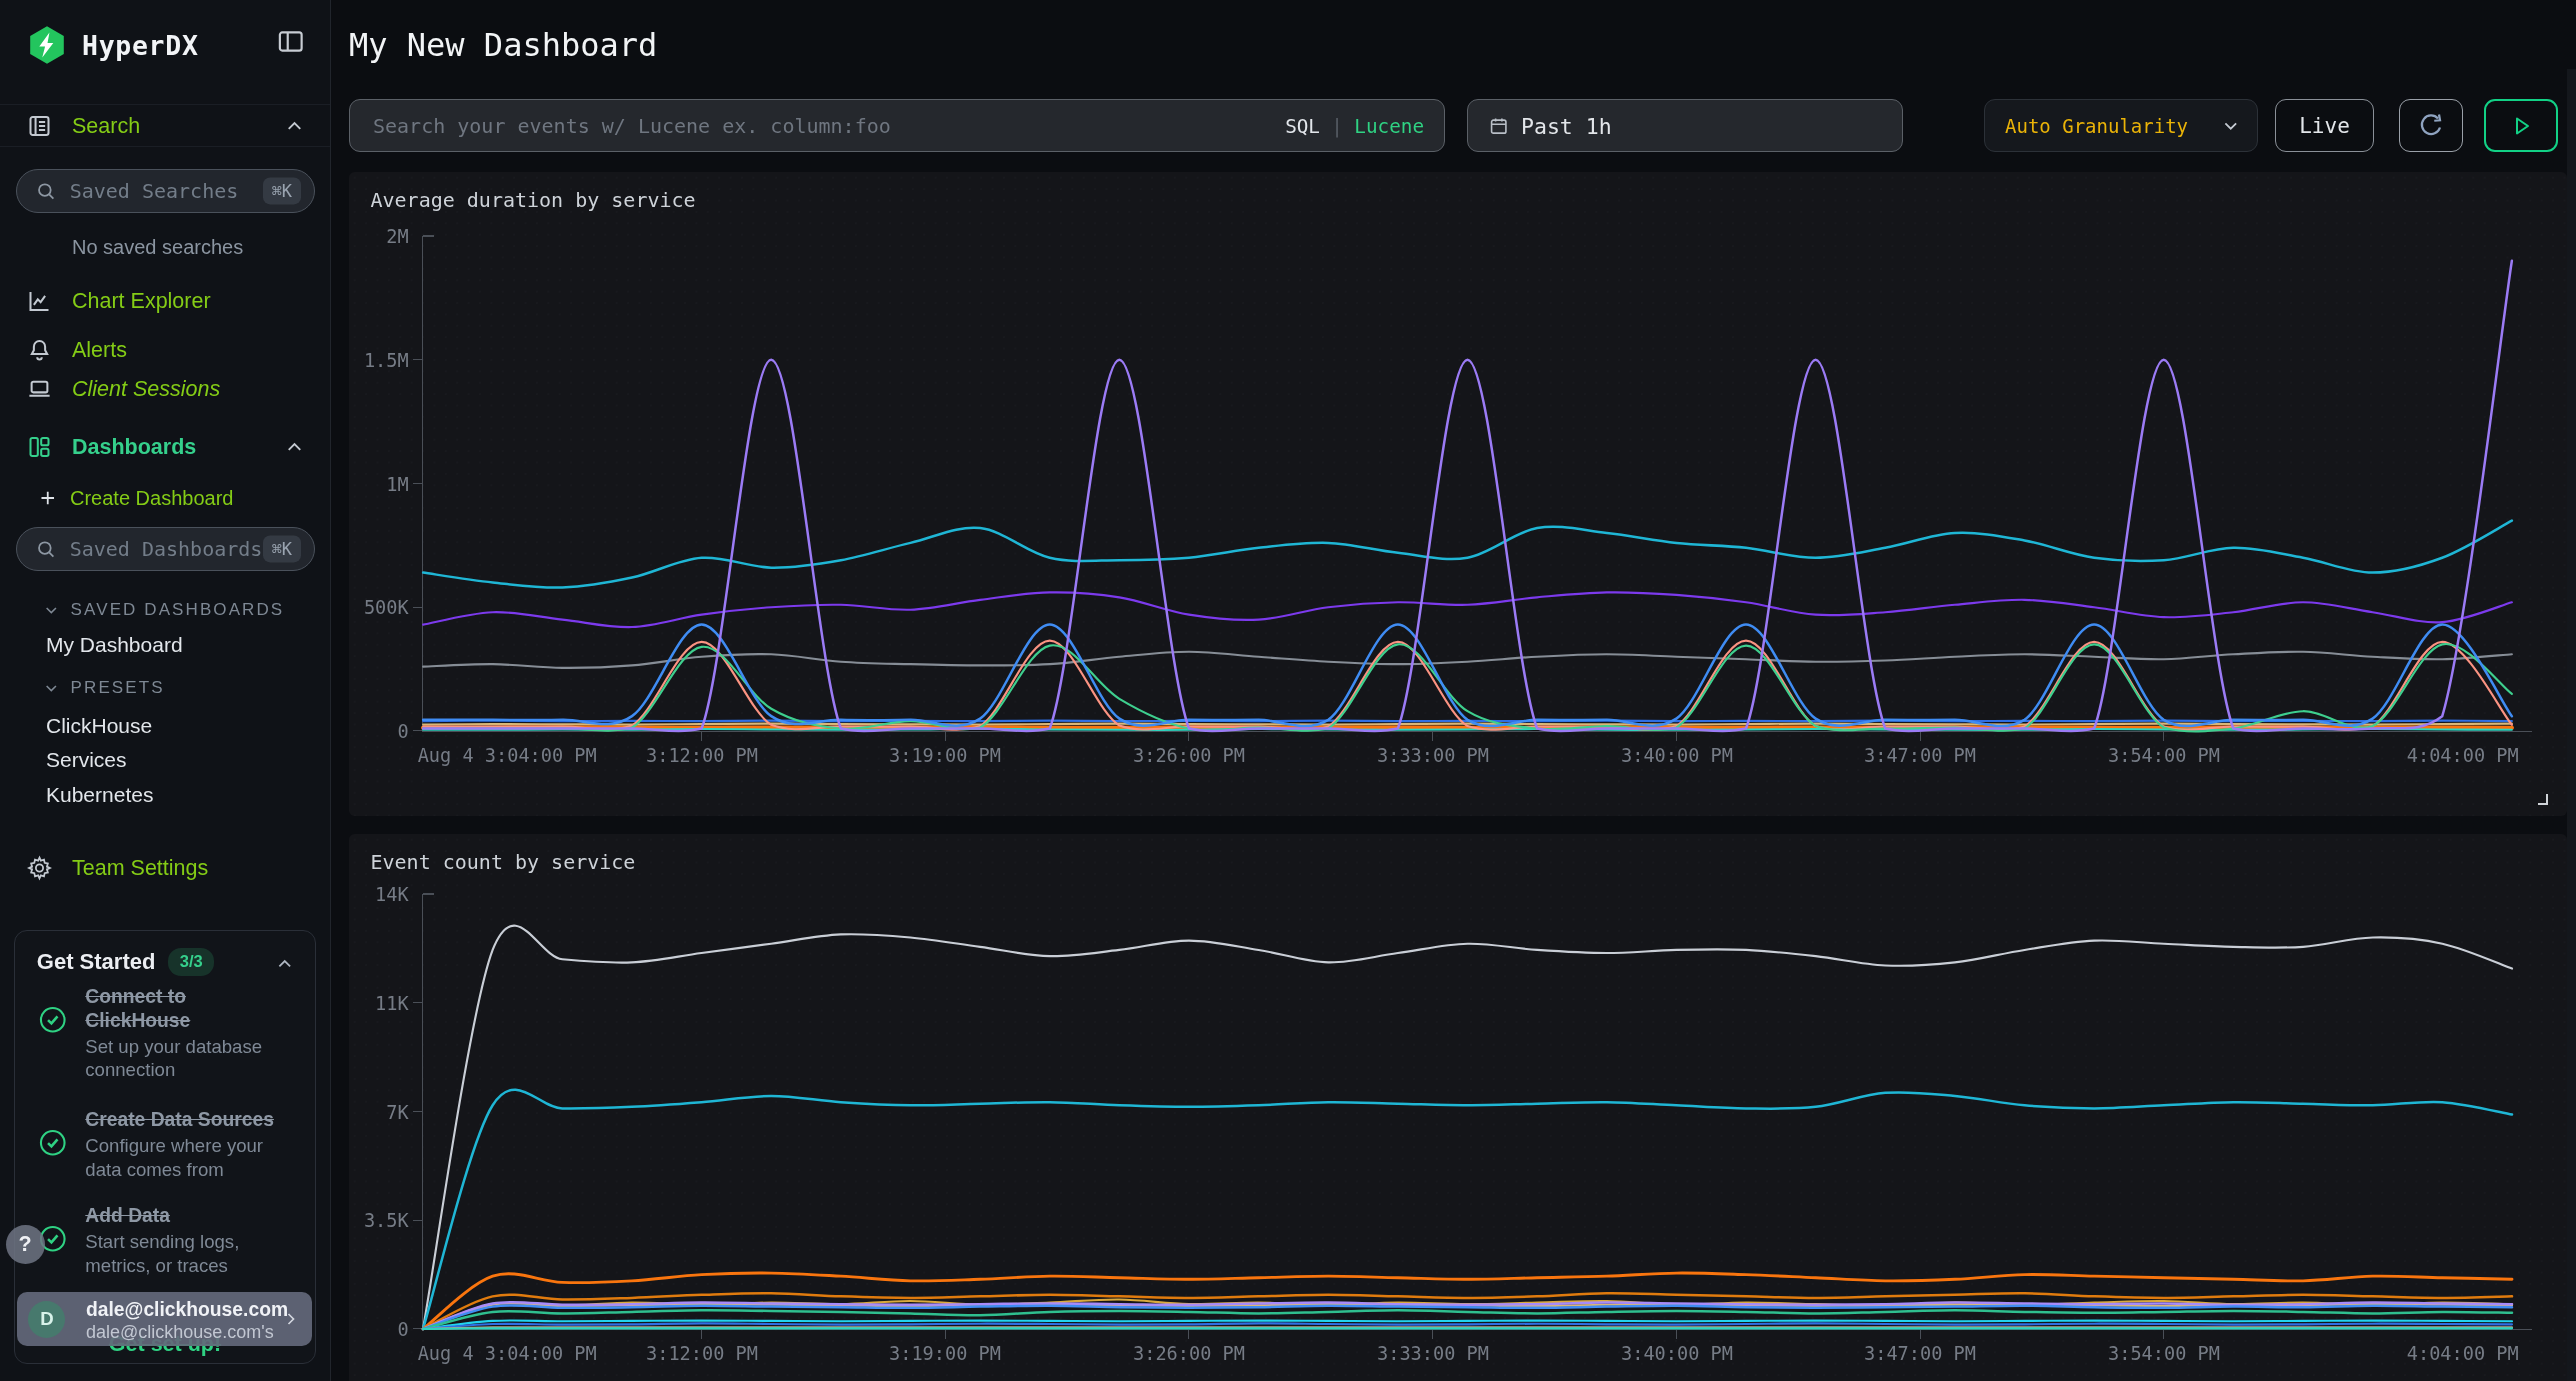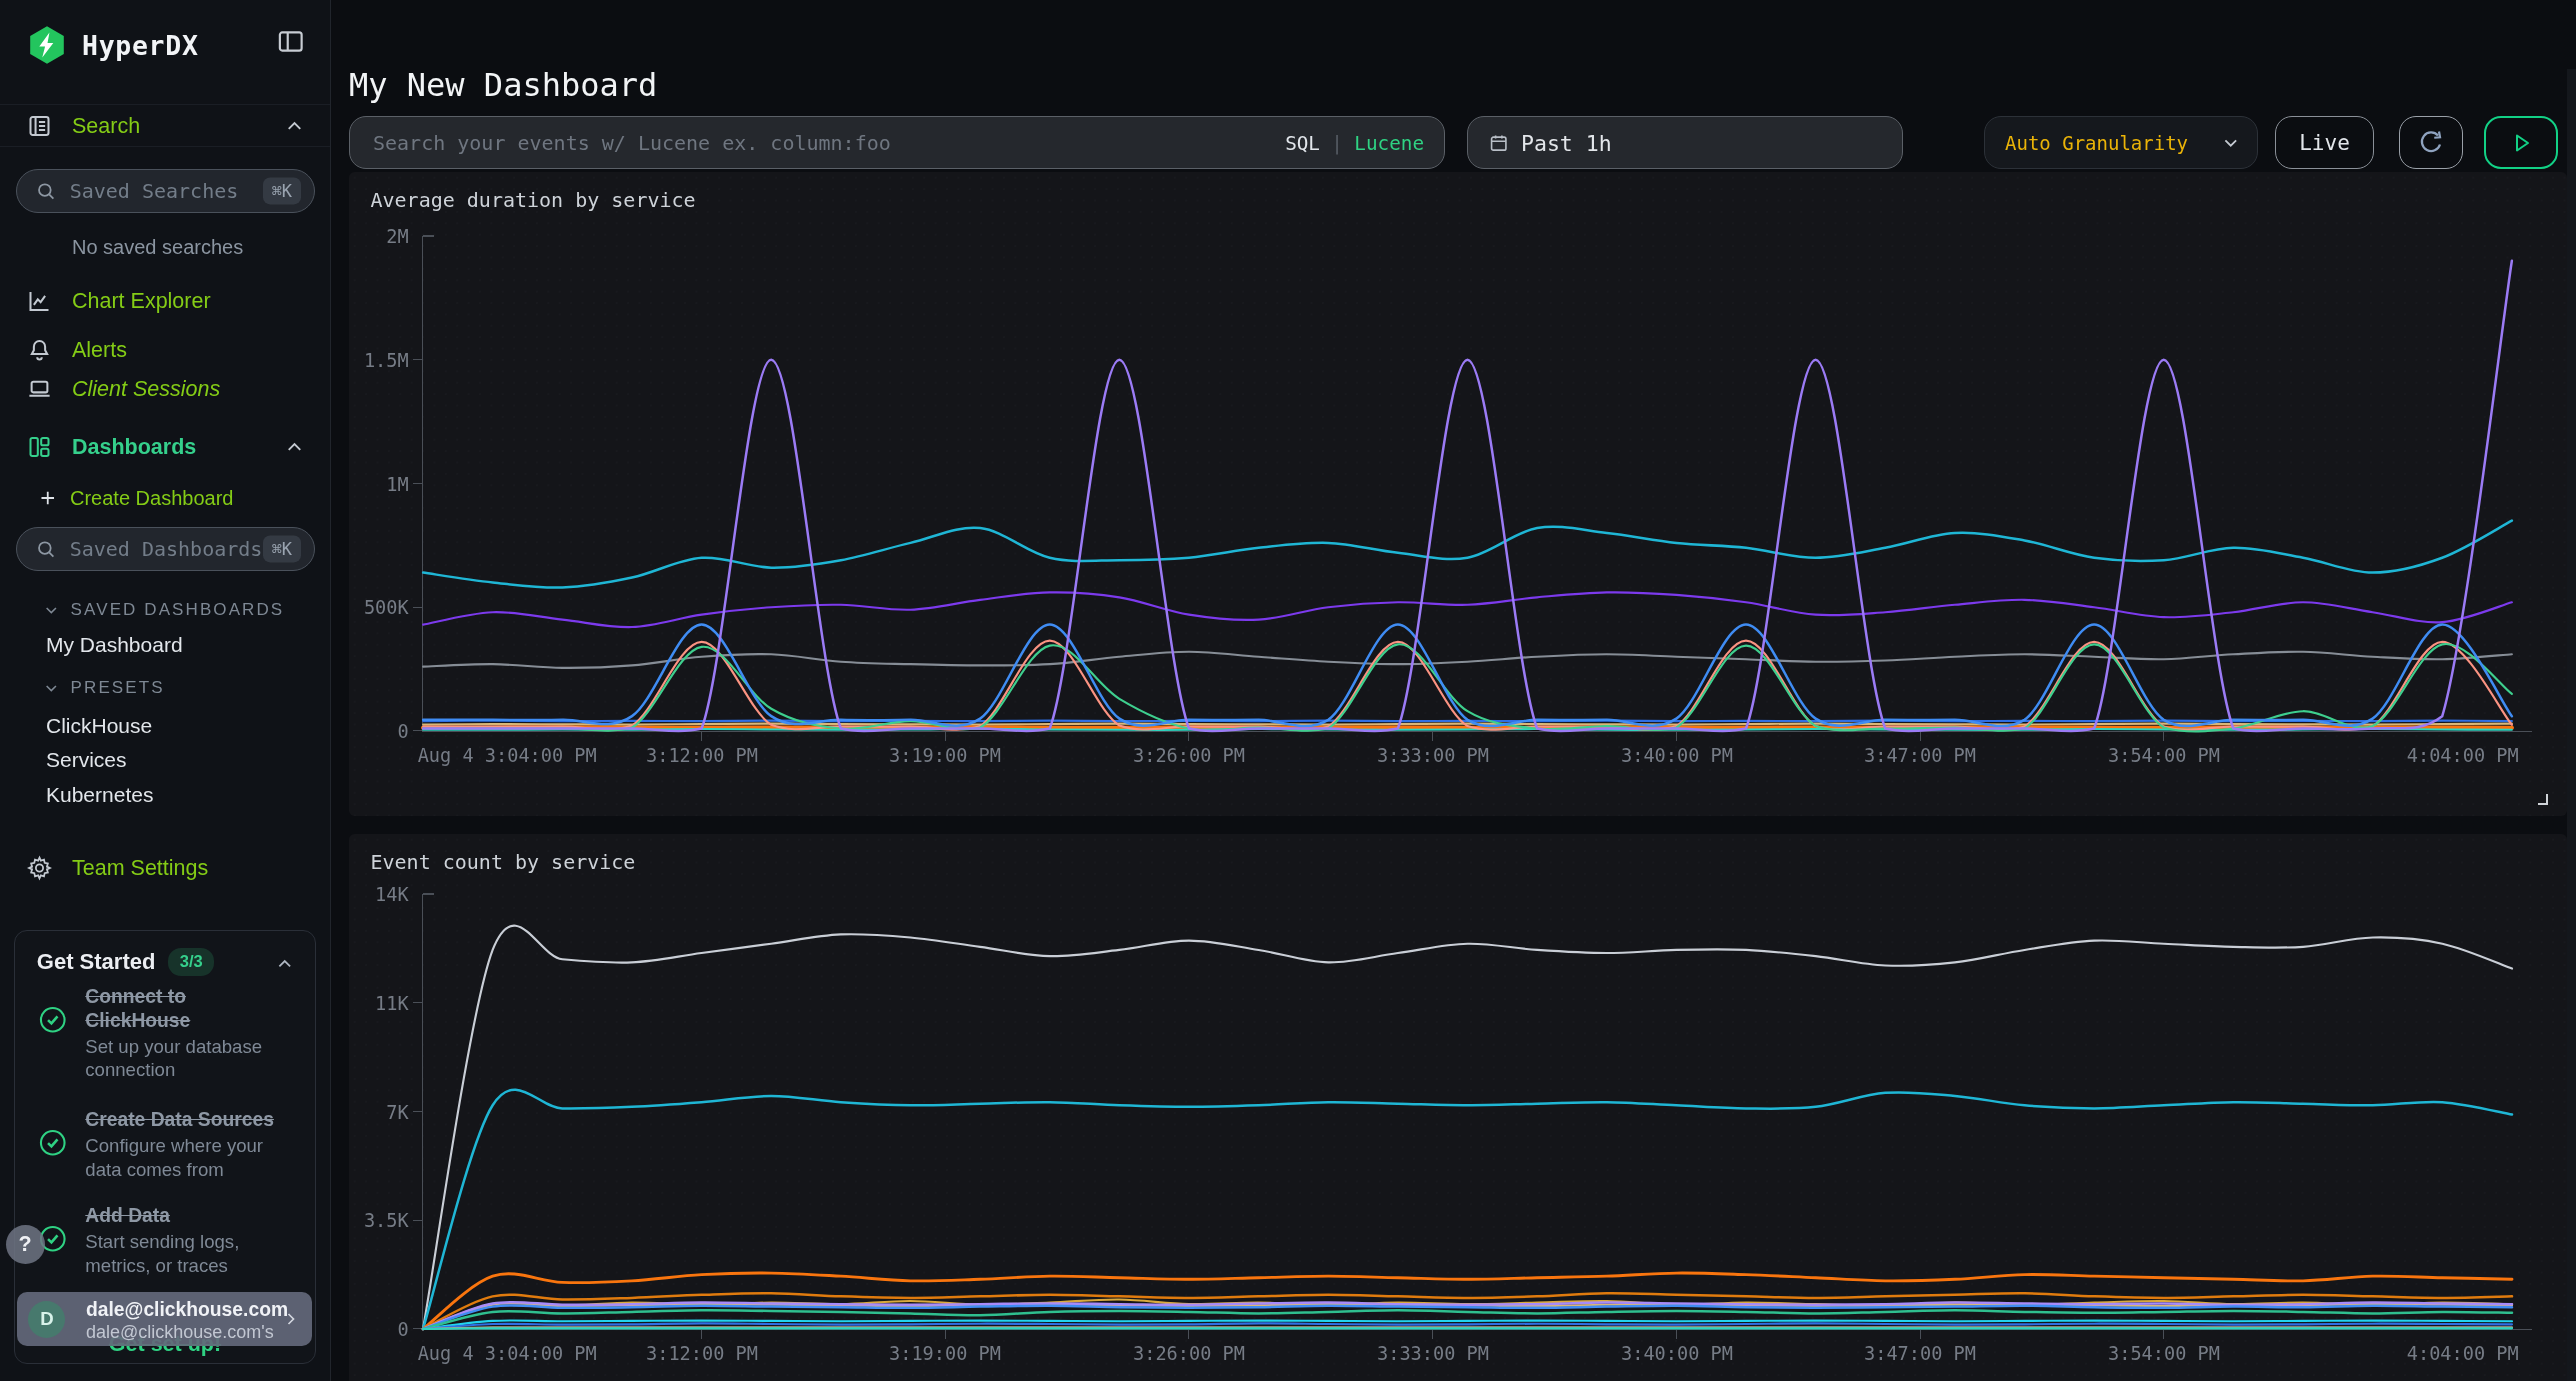--- a/index.html
+++ b/index.html
@@ -46,22 +46,22 @@
 
   .help-btn { position:absolute; left:5.7px; top:1225px; width:39px; height:39px; border-radius:50%; background:rgba(110,116,132,0.85); color:#eef0f4; font-size:21.5px; font-weight:bold; display:flex; align-items:center; justify-content:center; cursor:pointer; z-index:3; }
 
   .user-pill { position:absolute; left:17px; top:1292px; width:295px; height:54px; border-radius:10px; background:rgba(99,104,122,0.92); z-index:2; cursor:pointer; }
   .avatar { position:absolute; left:11.4px; top:8.6px; width:37px; height:37px; border-radius:50%; background:#47796d; color:#d9f2ea; font-size:18.6px; font-weight:bold; display:flex; align-items:center; justify-content:center; }
   .user-name { position:absolute; left:69px; top:7.2px; font-size:19.3px; font-weight:bold; color:#f0f2f6; }
   .user-org { position:absolute; left:69px; top:30px; font-size:18px; color:#c2c7d2; }
   .user-chevron { position:absolute; right:11.4px; top:50%; transform:translateY(-50%); width:20px; height:20px; color:#d4d8e0; }
 
   
-  .page-title { position:absolute; left:349px; top:26px; font-size:32px; font-weight:500; color:#f2f4f6;margin-top:40px; }
-  .ctl { position:absolute; top:116px; height:53px; border-radius:17px;padding-left:8px; }
+  .page-title { position:absolute; left:349px; top:26px; font-size:32px; font-weight:500; color:#f2f4f6; }
+  .ctl { position:absolute; top:99px; height:53px; border-radius:11px;padding-left:8px; }
   .search-bar { left:349px; width:1096px; background:#25282d; border:1.4px solid #5b6067; cursor:text; }
   .search-ph { position:absolute; left:23px; top:50%; transform:translateY(-50%); font-size:20px; color:#6f7680; }
   .mode-toggle { position:absolute; right:20px; top:50%; transform:translateY(-50%); display:flex; gap:11.4px; font-size:19.3px; }
   .mode-sql { color:#e2e6eb; cursor:pointer; }
   .mode-div { color:#565c64; }
   .mode-lucene { color:#2fd283; cursor:pointer; }
   .time-box { left:1467px; width:436px; background:#25282d; border:1.4px solid #5b6067; cursor:pointer; }
   .time-box .cal { position:absolute; left:20px; top:50%; transform:translateY(-50%); width:21.5px; height:21.5px; color:#b9bfc7; }
   .time-text { position:absolute; left:53px; top:50%; transform:translateY(-50%); font-size:21.5px; color:#e3e6ea; }
   .gran-box { left:1984px; width:274px; background:#15181d; border:1.4px solid #2c3138; cursor:pointer; }

